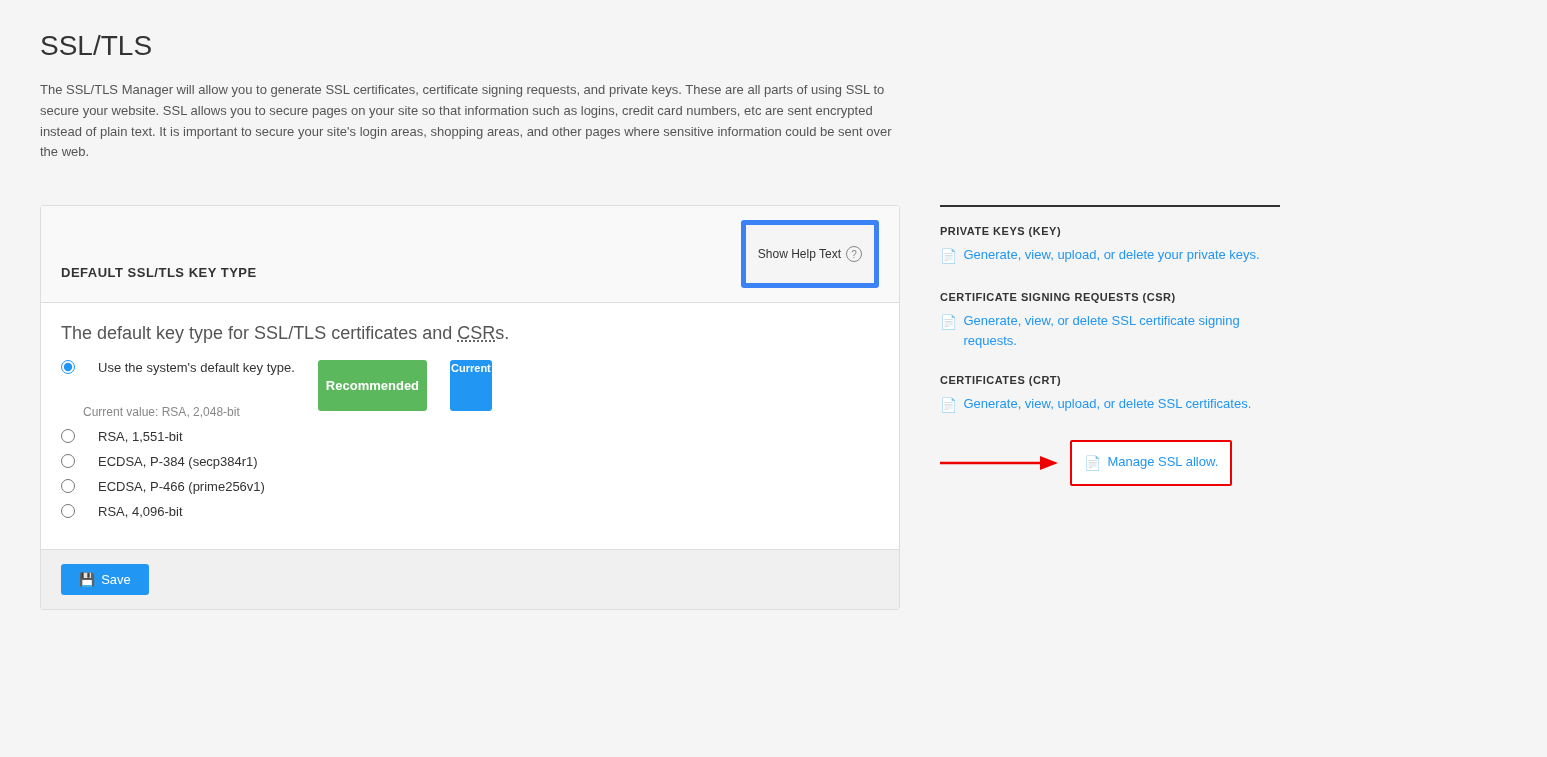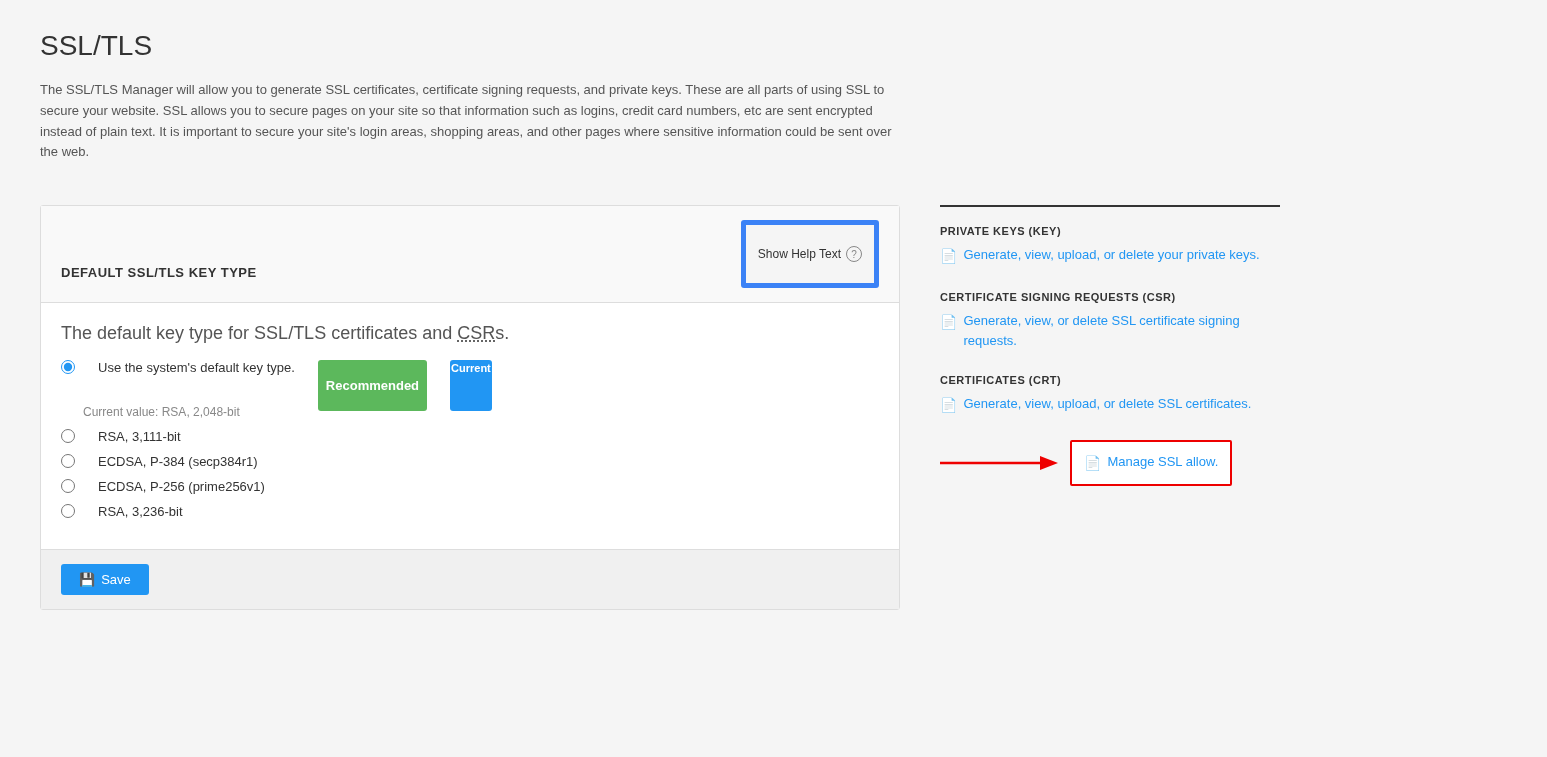--- a/index.html
+++ b/index.html
@@ -223,36 +223,36 @@
               <input type="radio" name="keytype" id="opt1" checked="" style="">
               <label for="opt1">Use the system's default key type.</label>
               <span class="badge-recommended">Recommended</span>
               <span class="badge-current">Current</span>
             </div>
             <div class="current-value-text">Current value: RSA, 2,048-bit</div>
           </div>
 
           <div class="radio-item">
             <input type="radio" name="keytype" id="opt2" style="">
-            <label for="opt2">RSA, 3,111-bit</label>
+            <label for="opt2">RSA, 1,551-bit</label>
           </div>
 
           <div class="radio-item">
             <input type="radio" name="keytype" id="opt3" style="">
             <label for="opt3">ECDSA, P-384 (secp384r1)</label>
           </div>
 
           <div class="radio-item">
             <input type="radio" name="keytype" id="opt4" style="">
-            <label for="opt4">ECDSA, P-256 (prime256v1)</label>
+            <label for="opt4">ECDSA, P-466 (prime256v1)</label>
           </div>
 
           <div class="radio-item">
             <input type="radio" name="keytype" id="opt5" style="">
-            <label for="opt5">RSA, 3,236-bit</label>
+            <label for="opt5">RSA, 4,096-bit</label>
           </div>
         </div>
       </div>
 
       <div class="card-footer">
         <button class="save-btn">
           <span class="save-icon">💾</span>
           <span>Save</span>
         </button>
       </div>

